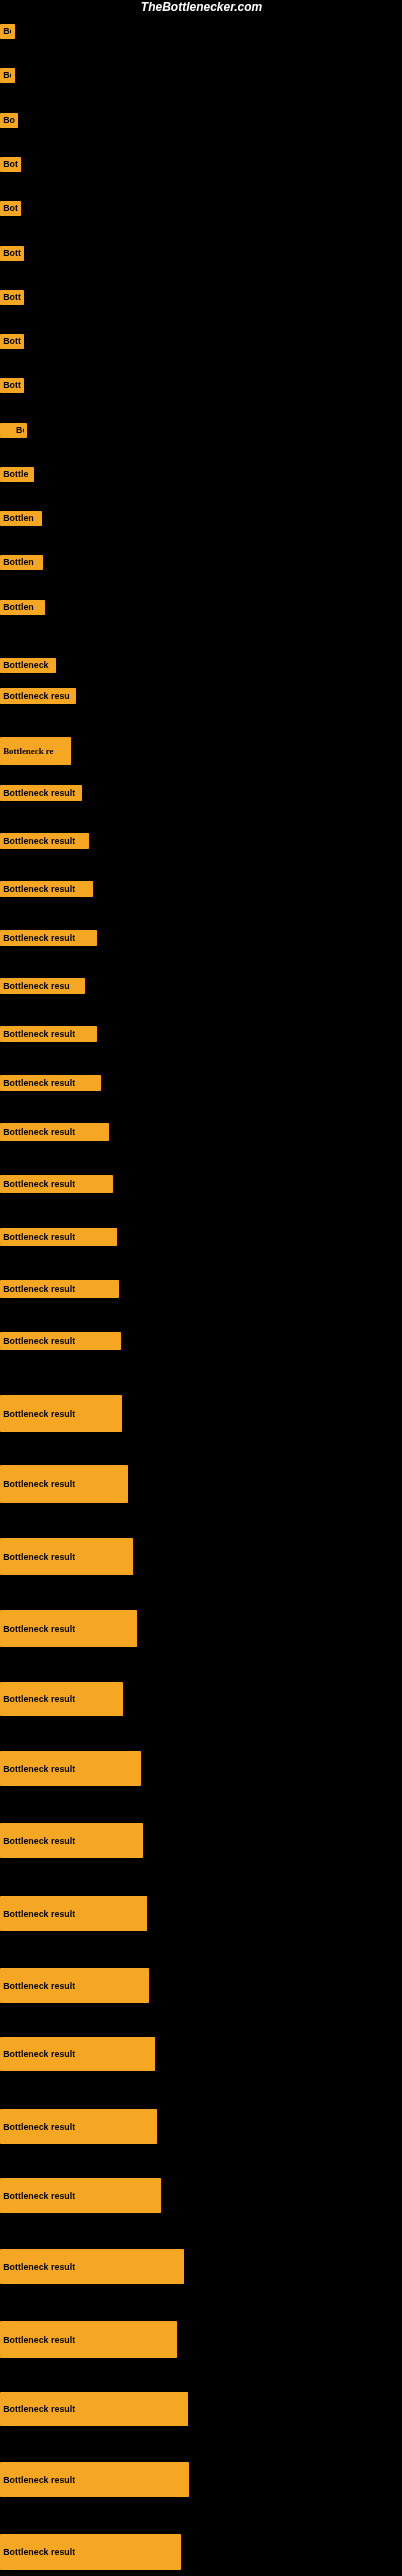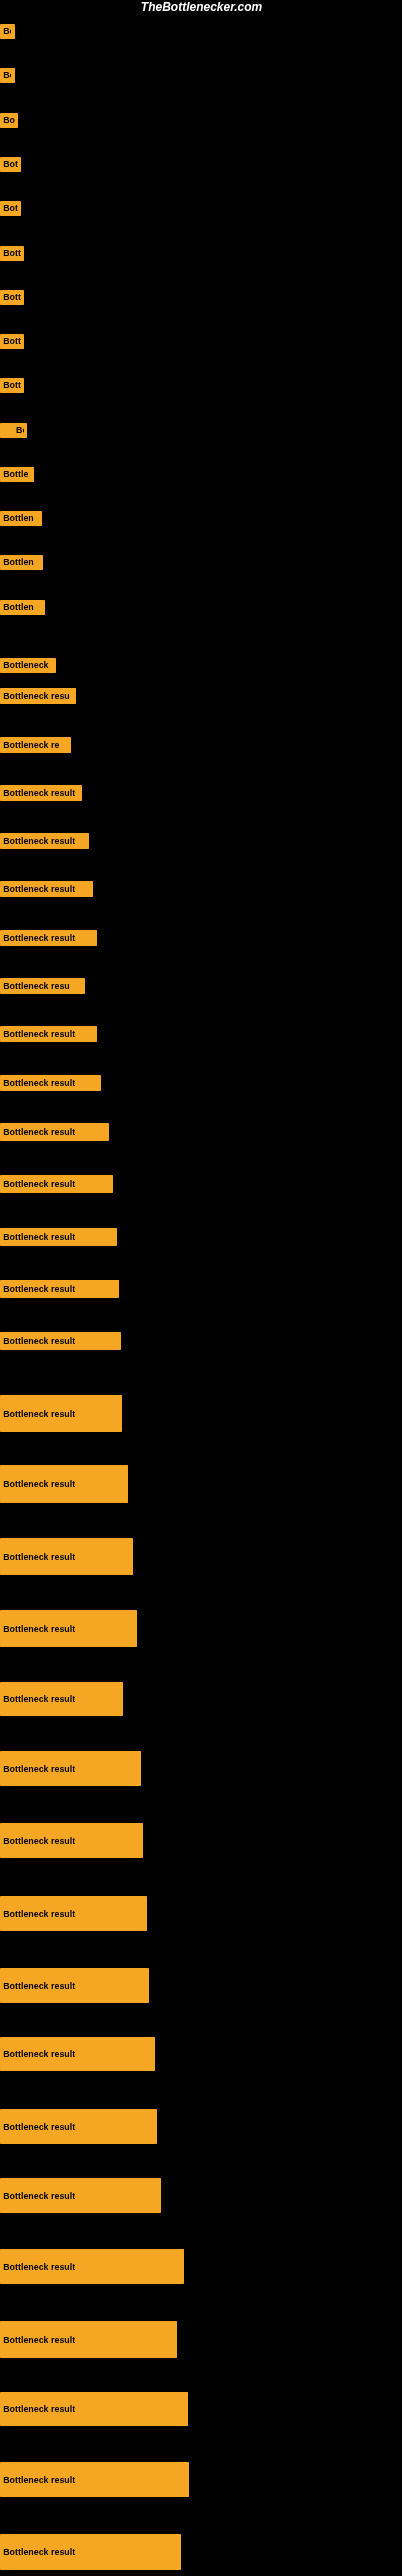--- a/index.html
+++ b/index.html
@@ -89,21 +89,21 @@
     </div>
     <div class="bar-item" style="top: 600px; width: 45px; height: 14.5px;">
       <span>Bottlen</span>
     </div>
     <div class="bar-item" style="top: 644px; width: 56px; height: 14.5px; margin-top: 14px;">
       <span>Bottleneck</span>
     </div>
     <div class="bar-item" style="top: 688px; width: 76px; height: 16px;">
       <span>Bottleneck resu</span>
     </div>
-    <div class="bar-item" style="top: 737px; width: 71px; height: 16px;">
+    <div class="bar-item" style="top: 737px; width: 71px; height: 28px; font-family: Liberation Serif, serif;">
       <span>Bottleneck re</span>
     </div>
     <div class="bar-item" style="top: 785px; width: 82px; height: 16px;">
       <span>Bottleneck result</span>
     </div>
     <div class="bar-item" style="top: 833px; width: 89px; height: 16px;">
       <span>Bottleneck result</span>
     </div>
     <div class="bar-item" style="top: 881px; width: 93px; height: 16px;">
       <span>Bottleneck result</span>

